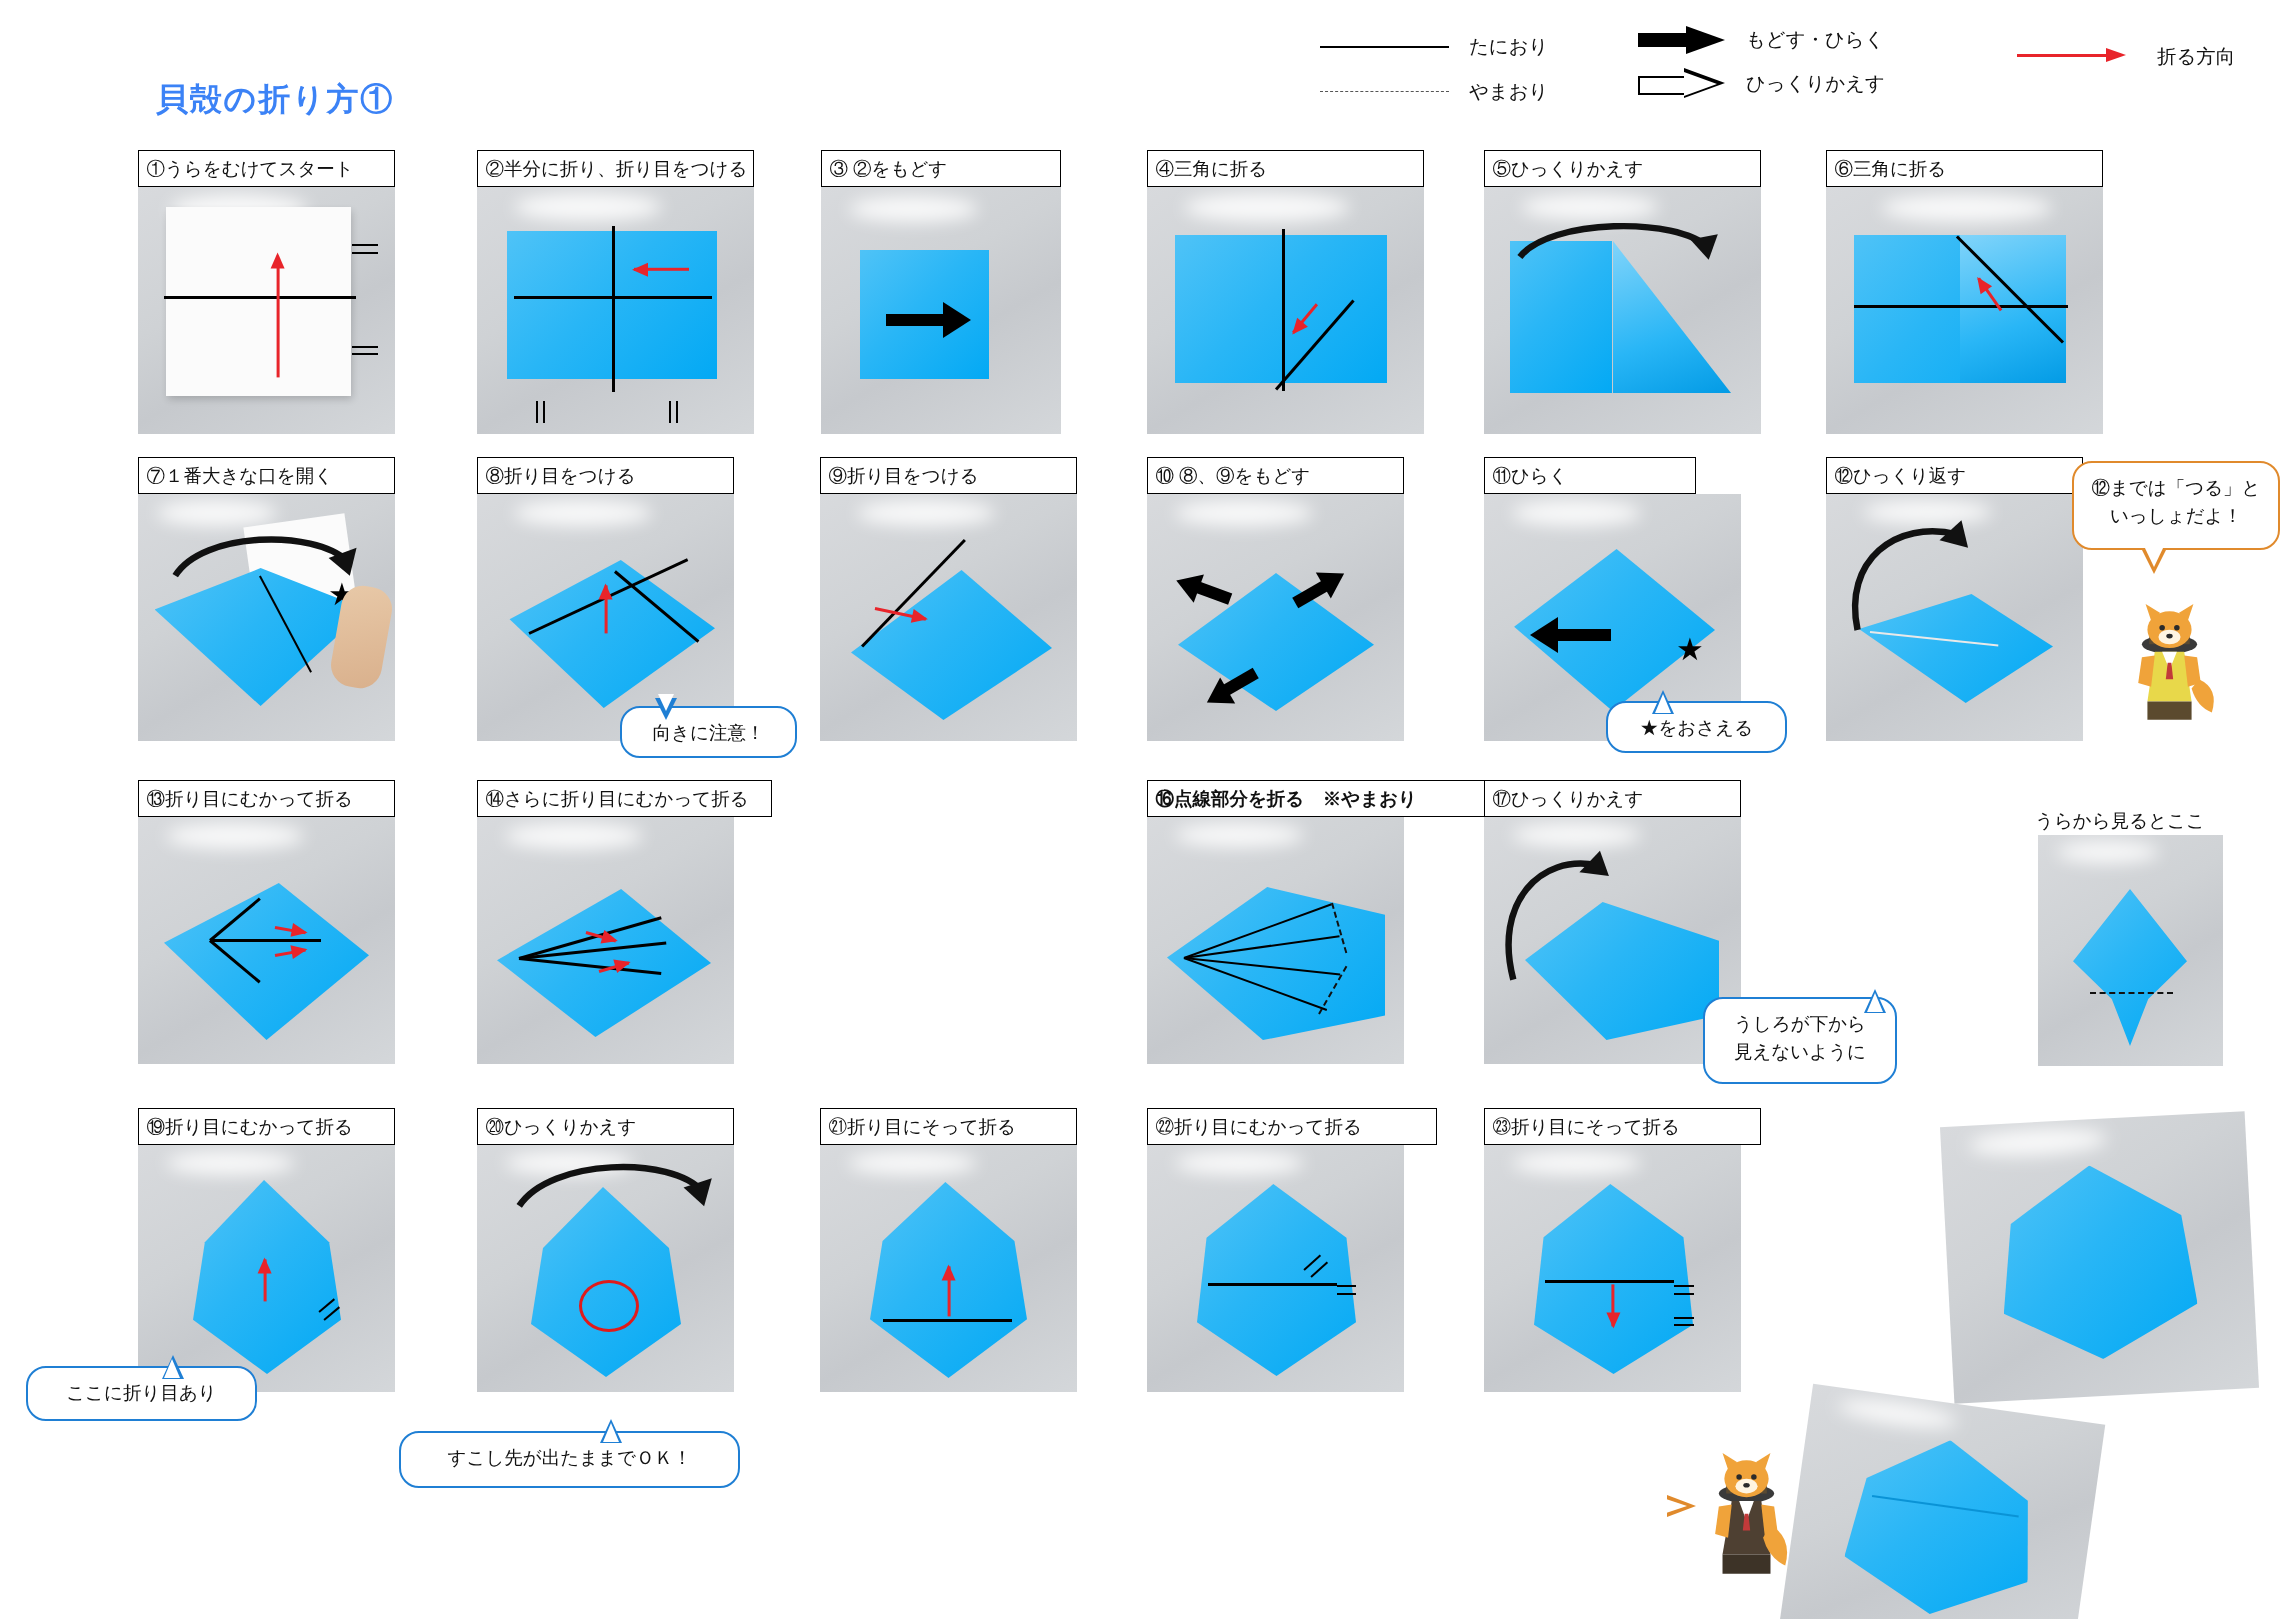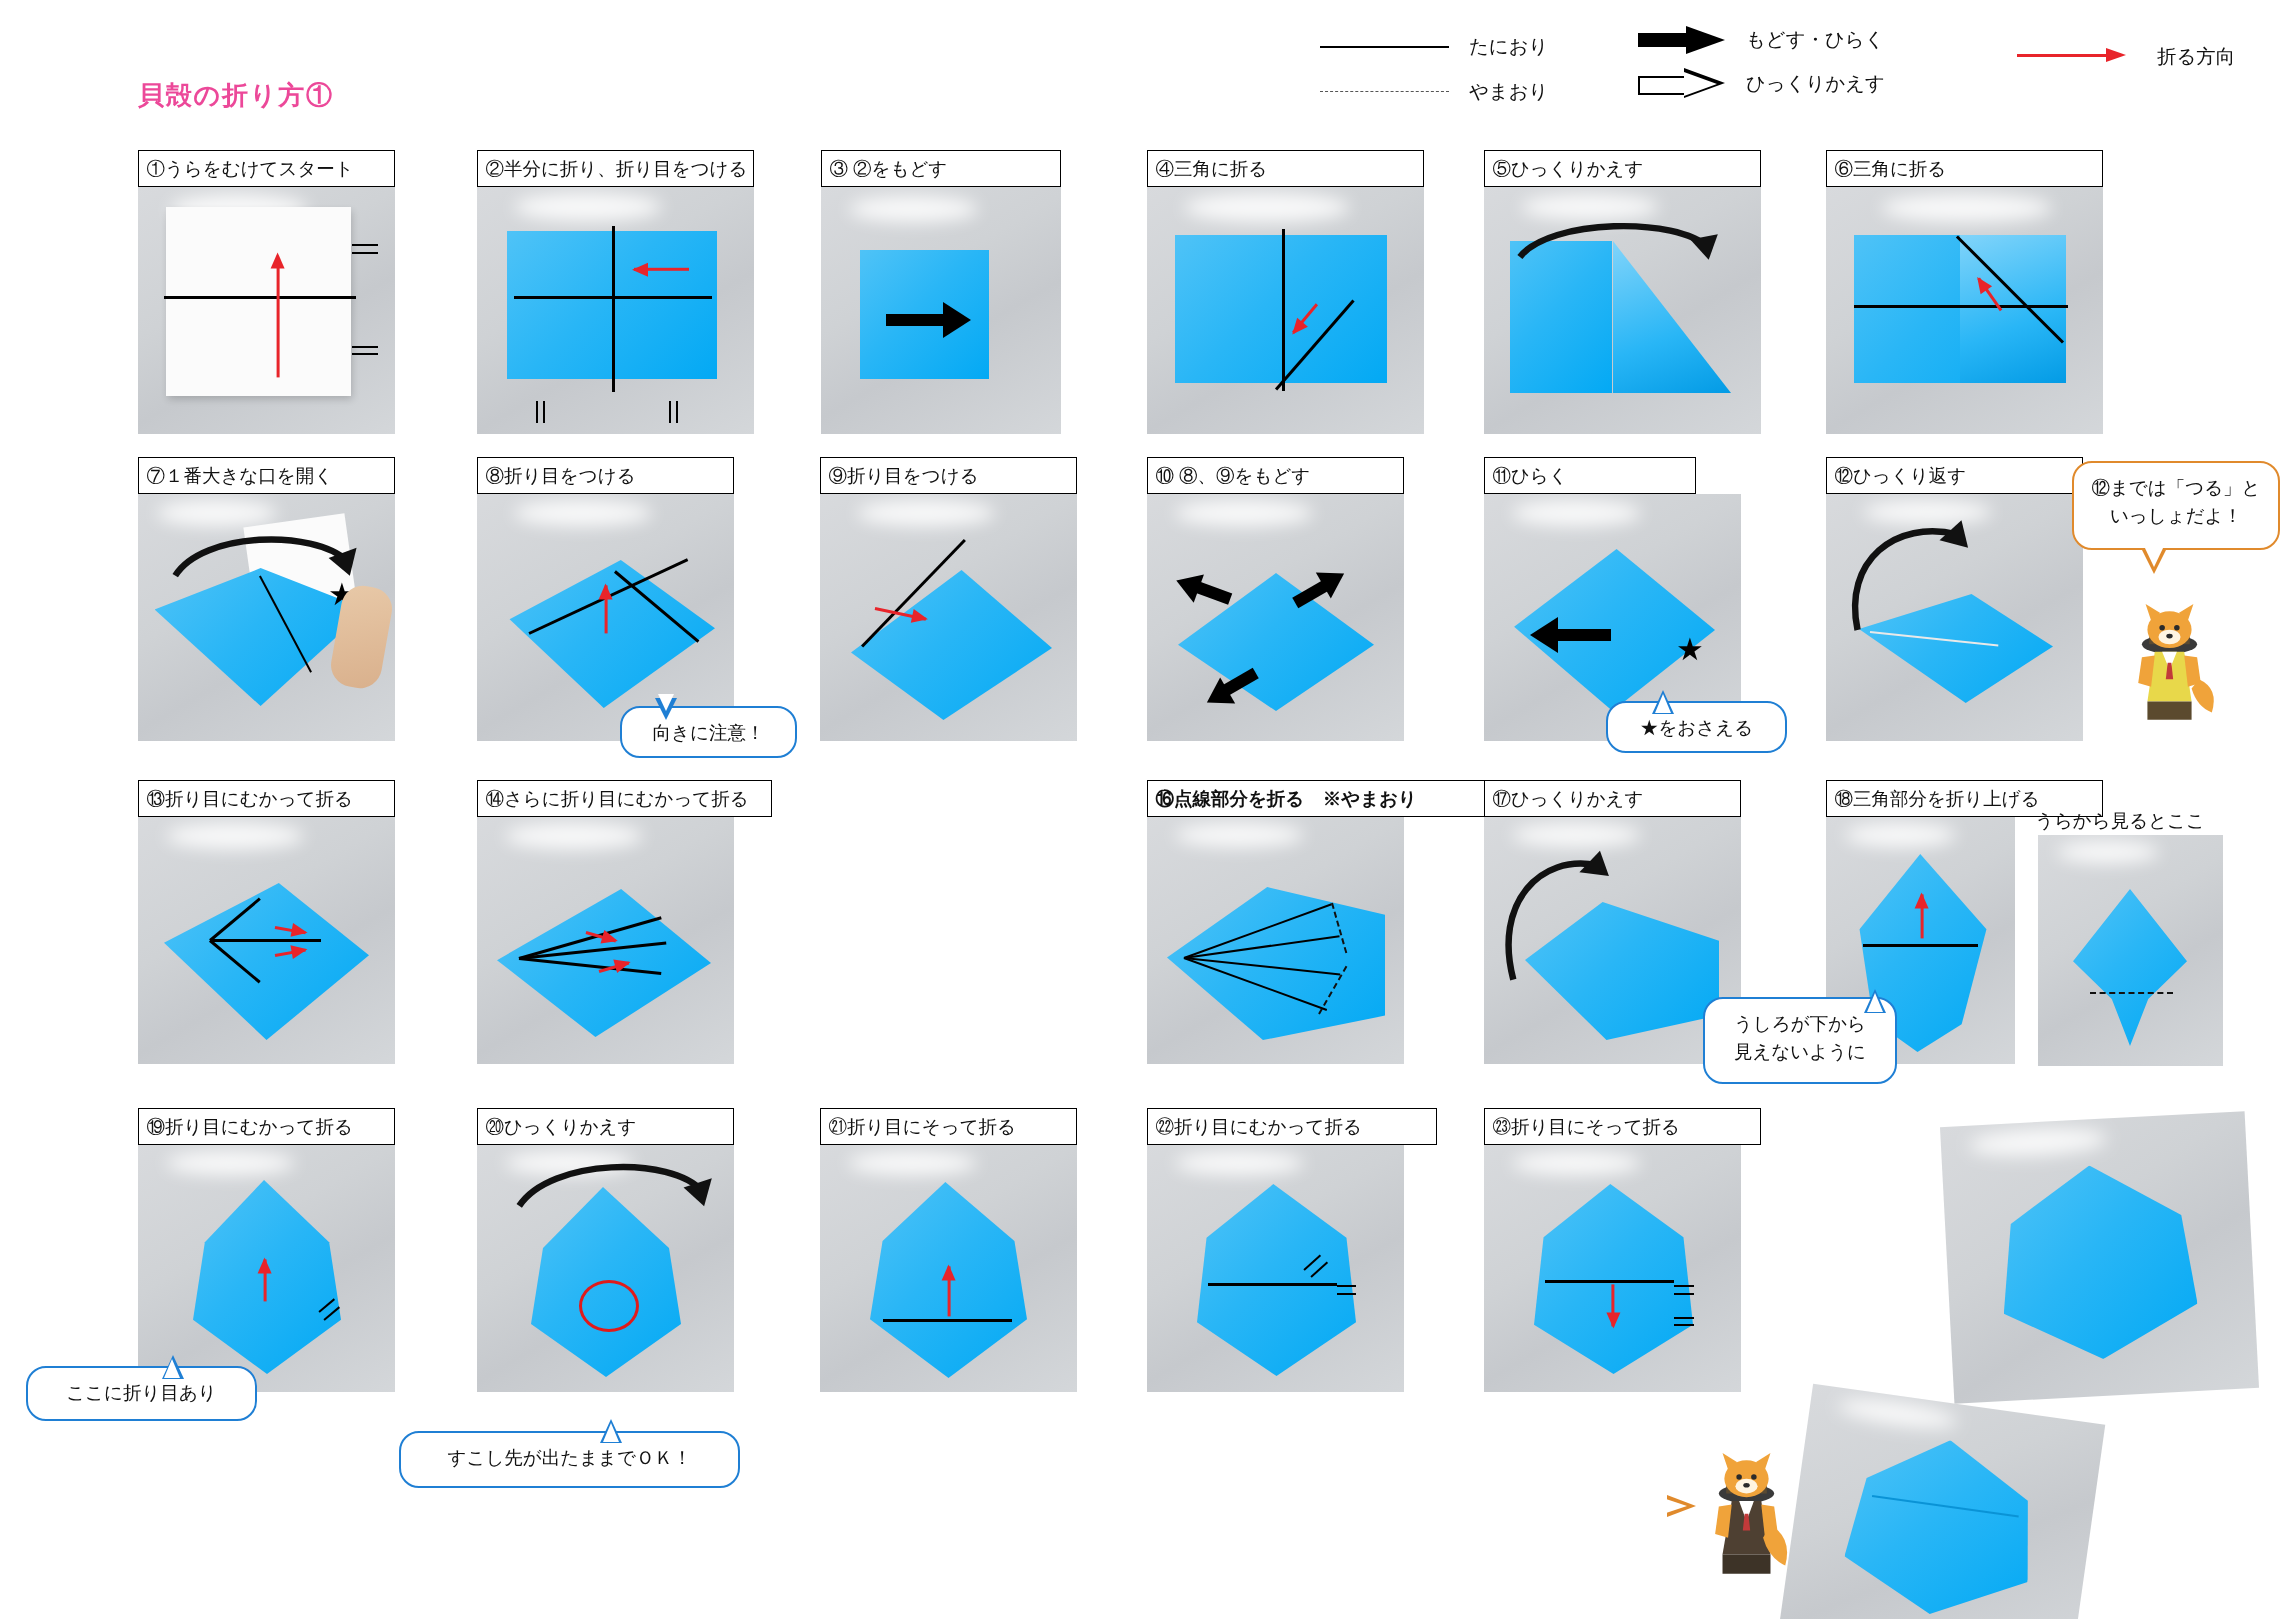--- a/index.html
+++ b/index.html
@@ -7,22 +7,22 @@
     width:2289px;height:1620px;
     background:#ffffff;
     font-family:"Liberation Sans", sans-serif;
     position:relative;
     overflow:hidden;
   }
   .page{position:absolute;left:0;top:0;width:2289px;height:1620px;}
 
   
   .title{
-    position:absolute;left:138px;top:78px;
-    font-size:26px;font-weight:bold;color:#ec4899;
+    position:absolute;left:156px;top:78px;
+    font-size:32px;font-weight:bold;color:#3b82f6;
     letter-spacing:1.8px;
   }
 
   
   .legend{position:absolute;left:1320px;top:26px;width:923px;height:74px;}
   .legend-row{position:absolute;display:flex;align-items:center;justify-content:flex-end;}
   .lg-line{width:129px;height:0;border-top:2.8px solid #000;}
   .lg-dash{width:129px;height:0;border-top:1.8px dashed #555;}
   .lg-label{font-size:19.4px;color:#111;margin-left:20px;white-space:nowrap;}
   .arr-solid{
@@ -376,32 +376,20 @@
       <div class="paper blue" style="left:41px;top:85px;clip-path:polygon(0 42%,40% 0,100% 28%,100% 82%,42% 100%);width:194px;height:138px;"></div>
       <div class="flip" style="left:9.2px;top:24px;">
         <svg width="120" height="148" viewBox="0 0 130 160">
           <path d="M22 150 C 0 66, 52 14, 112 26" stroke="#111" stroke-width="7" fill="none"></path>
           <polygon points="112,10 128,34 96,38" fill="#111" transform="rotate(14 112 26)"></polygon>
         </svg>
       </div>
     </div>
   </div>
 
-  <div class="step" style="left:1826px;top:780px;width:277px;">
-    <div class="caption" style="width:277px;">⑱三角部分を折り上げる</div>
-    <div class="photo" style="width:189px;height:247px;">
-      <div class="glare" style="left:18.5px;top:5.5px;width:111px;height:24px;"></div>
-      <div class="paper blue" style="left:28px;top:37px;clip-path:polygon(48% 0,96% 38%,78% 86%,46% 100%,14% 84%,4% 38%);width:138px;height:198px;"></div>
-      <div class="ln" style="left:37px;top:127px;width:115px;"></div>
-      <div class="redarrow" style="left:96px;top:120px;width:44px;height:2.8px;transform:rotate(-90deg);">
-          <div class="s"></div>
-          <div class="h"></div>
-        </div>
-    </div>
-  </div>
 
   <div class="step" style="left:2038px;top:835px;">
     <div class="photo" style="width:185px;height:231px;">
       <div class="glare" style="left:18.5px;top:5.5px;width:102px;height:22px;"></div>
       <div class="paper blue" style="left:35px;top:54px;clip-path:polygon(50% 0,100% 46%,66% 70%,50% 100%,34% 70%,0 46%);width:114px;height:157px;"></div>
       <div class="lnd" style="left:52px;top:157px;width:83px;"></div>
     </div>
   </div>
   <div style="position:absolute;left:2035px;top:808px;font-size:18.5px;color:#111;">うらから見るとここ</div>
 

